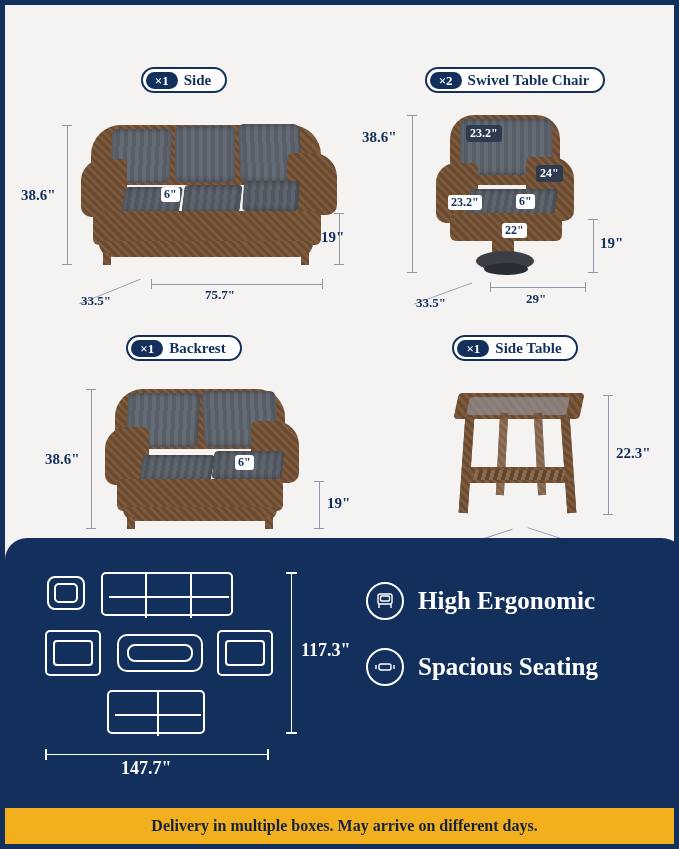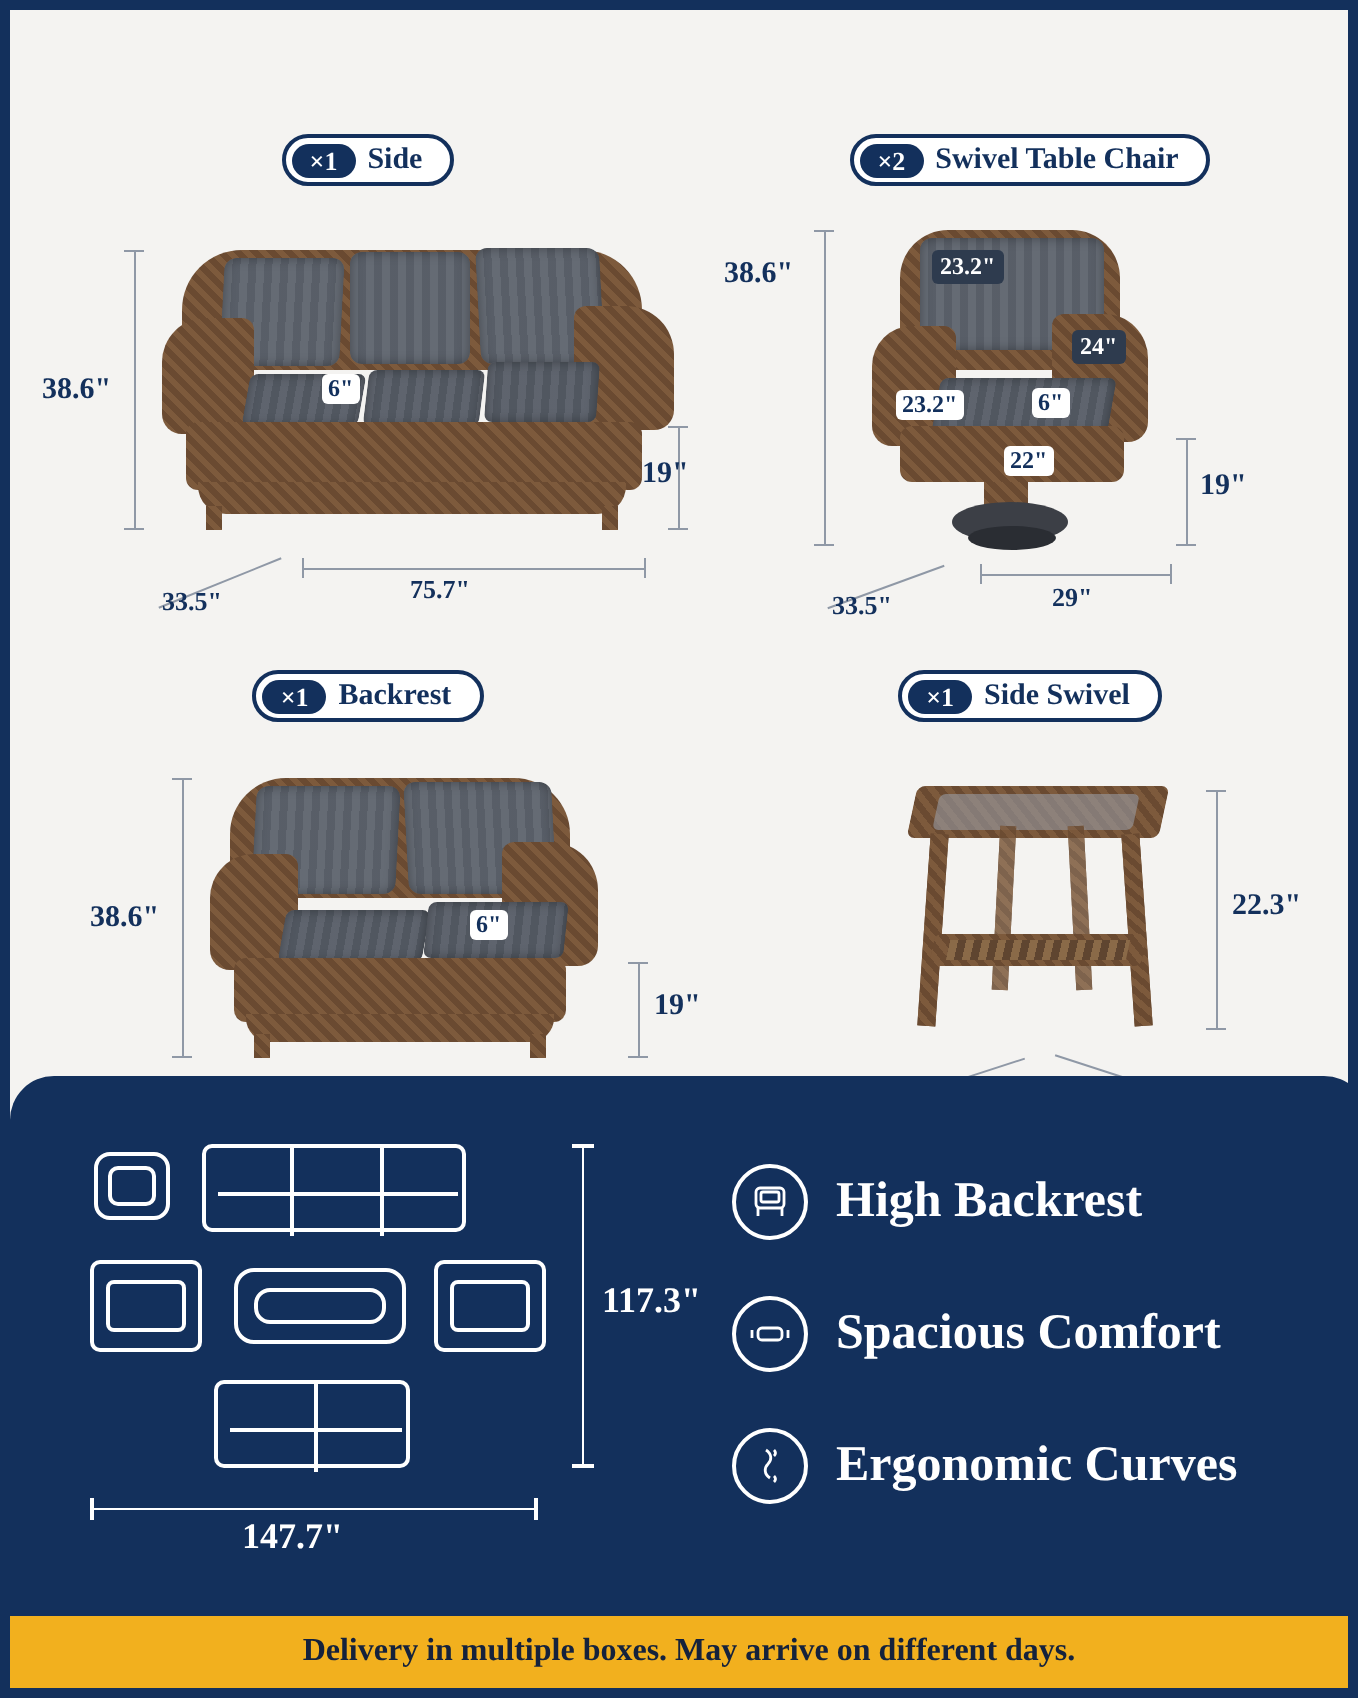--- a/index.html
+++ b/index.html
@@ -316,21 +316,21 @@
         <div class="tick" style="left:142px;top:175px;width:1px;height:10px;"></div>
         <div class="tick" style="left:281px;top:175px;width:1px;height:10px;"></div>
         <div class="dim sm" style="left:200px;top:184px;">53"</div>
       </div>
     </div>
 
     <div class="cell" style="left:345px;top:330px;width:330px;height:230px;">
       <div class="pillwrap">
         <span class="pill">
           <span class="qty">×1</span>
-          <span class="nm">Side Swivel</span>
+          <span class="nm">Side Table</span>
         </span>
       </div>
 
       <div class="stage" style="position:absolute;left:0;top:32px;width:330px;height:200px;">
 
         <div class="wicker" style="position:absolute;left:106px;top:26px;width:126px;height:26px;border-radius:4px;transform:skewX(-12deg);"></div>
         <div style="position:absolute;left:118px;top:30px;width:100px;height:18px;background:#9aa3ad;opacity:.55;border-radius:3px;transform:skewX(-12deg);"></div>
 
         <div class="wicker" style="position:absolute;left:112px;top:50px;width:9px;height:96px;transform:rotate(4deg);"></div>
         <div class="wicker" style="position:absolute;left:214px;top:50px;width:9px;height:96px;transform:rotate(-4deg);"></div>
@@ -398,38 +398,29 @@
 
     <div class="features">
       <div class="feature">
         <span class="ic">
           <svg width="20" height="20" viewBox="0 0 20 20" fill="none" stroke="#fff" stroke-width="1.4">
             <rect x="3" y="3" width="14" height="10" rx="2"></rect>
             <rect x="5.5" y="5" width="9" height="5" rx="1"></rect>
             <path d="M4 13v4M16 13v4"></path>
           </svg>
         </span>
-        <span class="lbl">High Backrest</span>
+        <span class="lbl">High Ergonomic</span>
       </div>
       <div class="feature">
         <span class="ic">
           <svg width="20" height="20" viewBox="0 0 20 20" fill="none" stroke="#fff" stroke-width="1.4">
             <rect x="4" y="7" width="12" height="6" rx="2"></rect>
             <path d="M1 8v4M19 8v4"></path>
           </svg>
         </span>
-        <span class="lbl">Spacious Comfort</span>
-      </div>
-      <div class="feature">
-        <span class="ic">
-          <svg width="20" height="20" viewBox="0 0 20 20" fill="none" stroke="#fff" stroke-width="1.4">
-            <path d="M8 2c3 2 3 5 1 7s-2 5 1 7"></path>
-            <path d="M12 2c1 1 1 2 0 3M12 15c1 1 1 2 0 3"></path>
-          </svg>
-        </span>
-        <span class="lbl">Ergonomic Curves</span>
+        <span class="lbl">Spacious Seating</span>
       </div>
     </div>
 
     <div class="footer">Delivery in multiple boxes. May arrive on different days.</div>
   </div>
 
 </div>
 
 </body></html>

